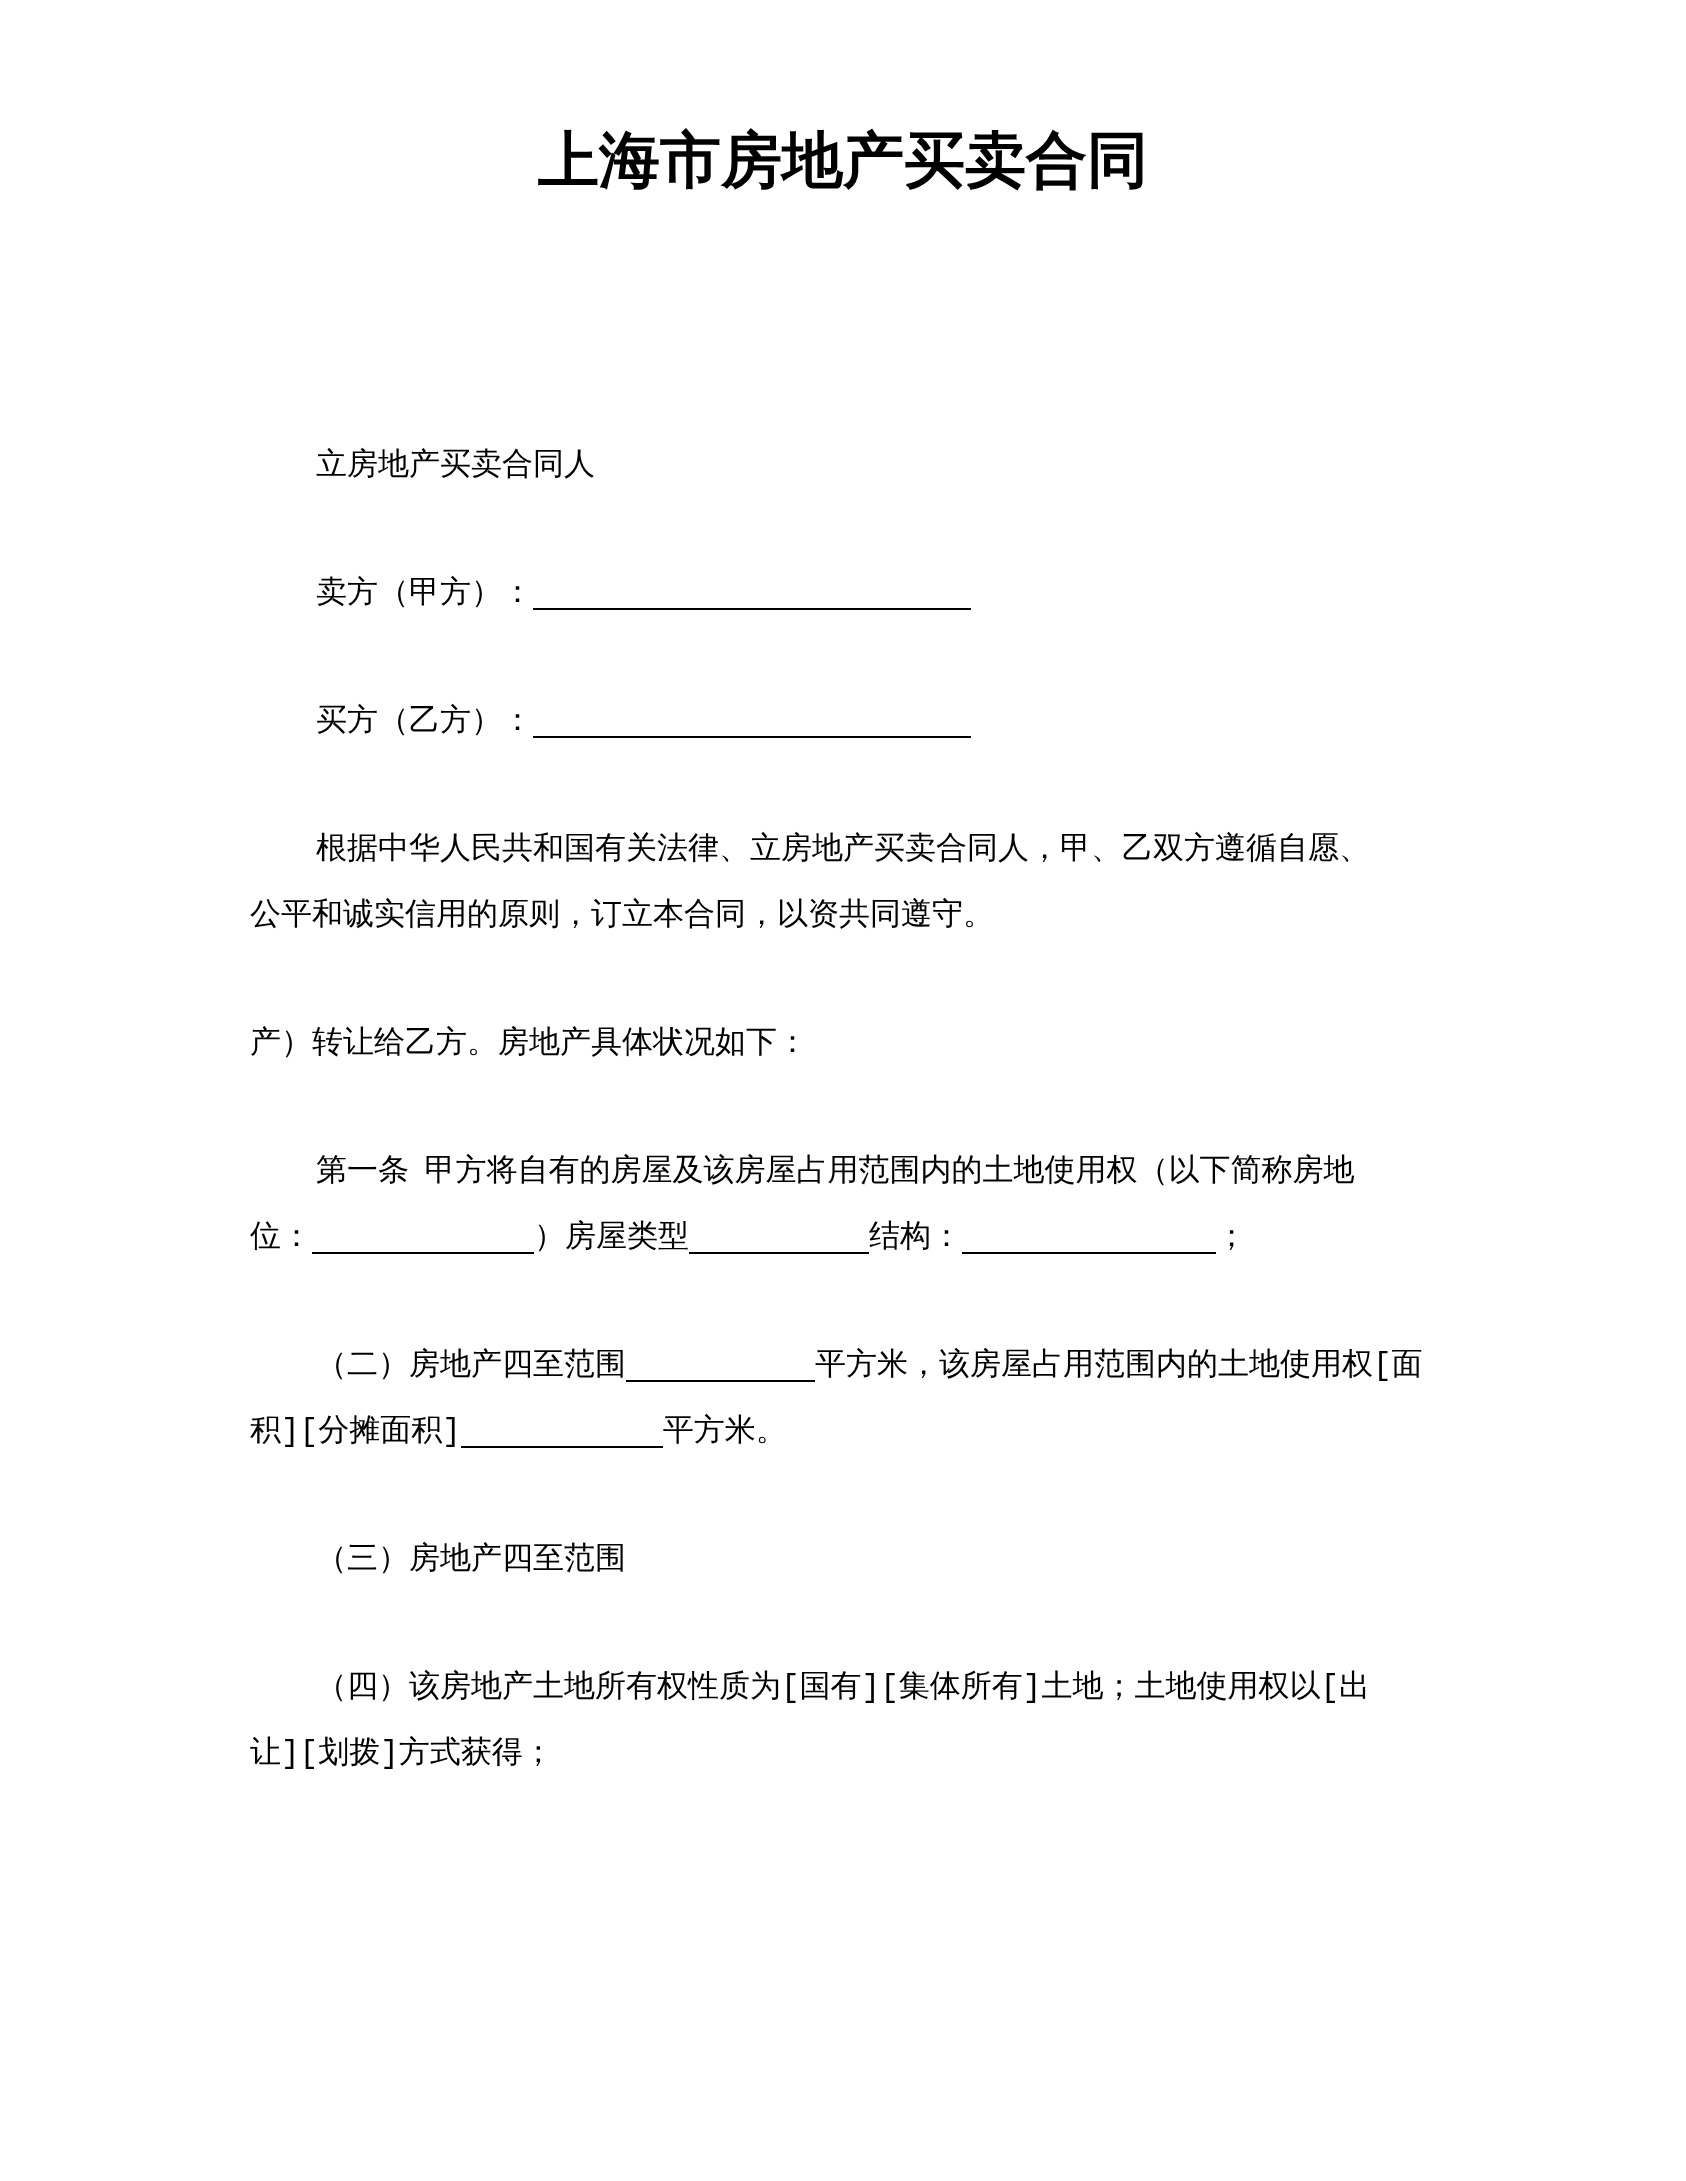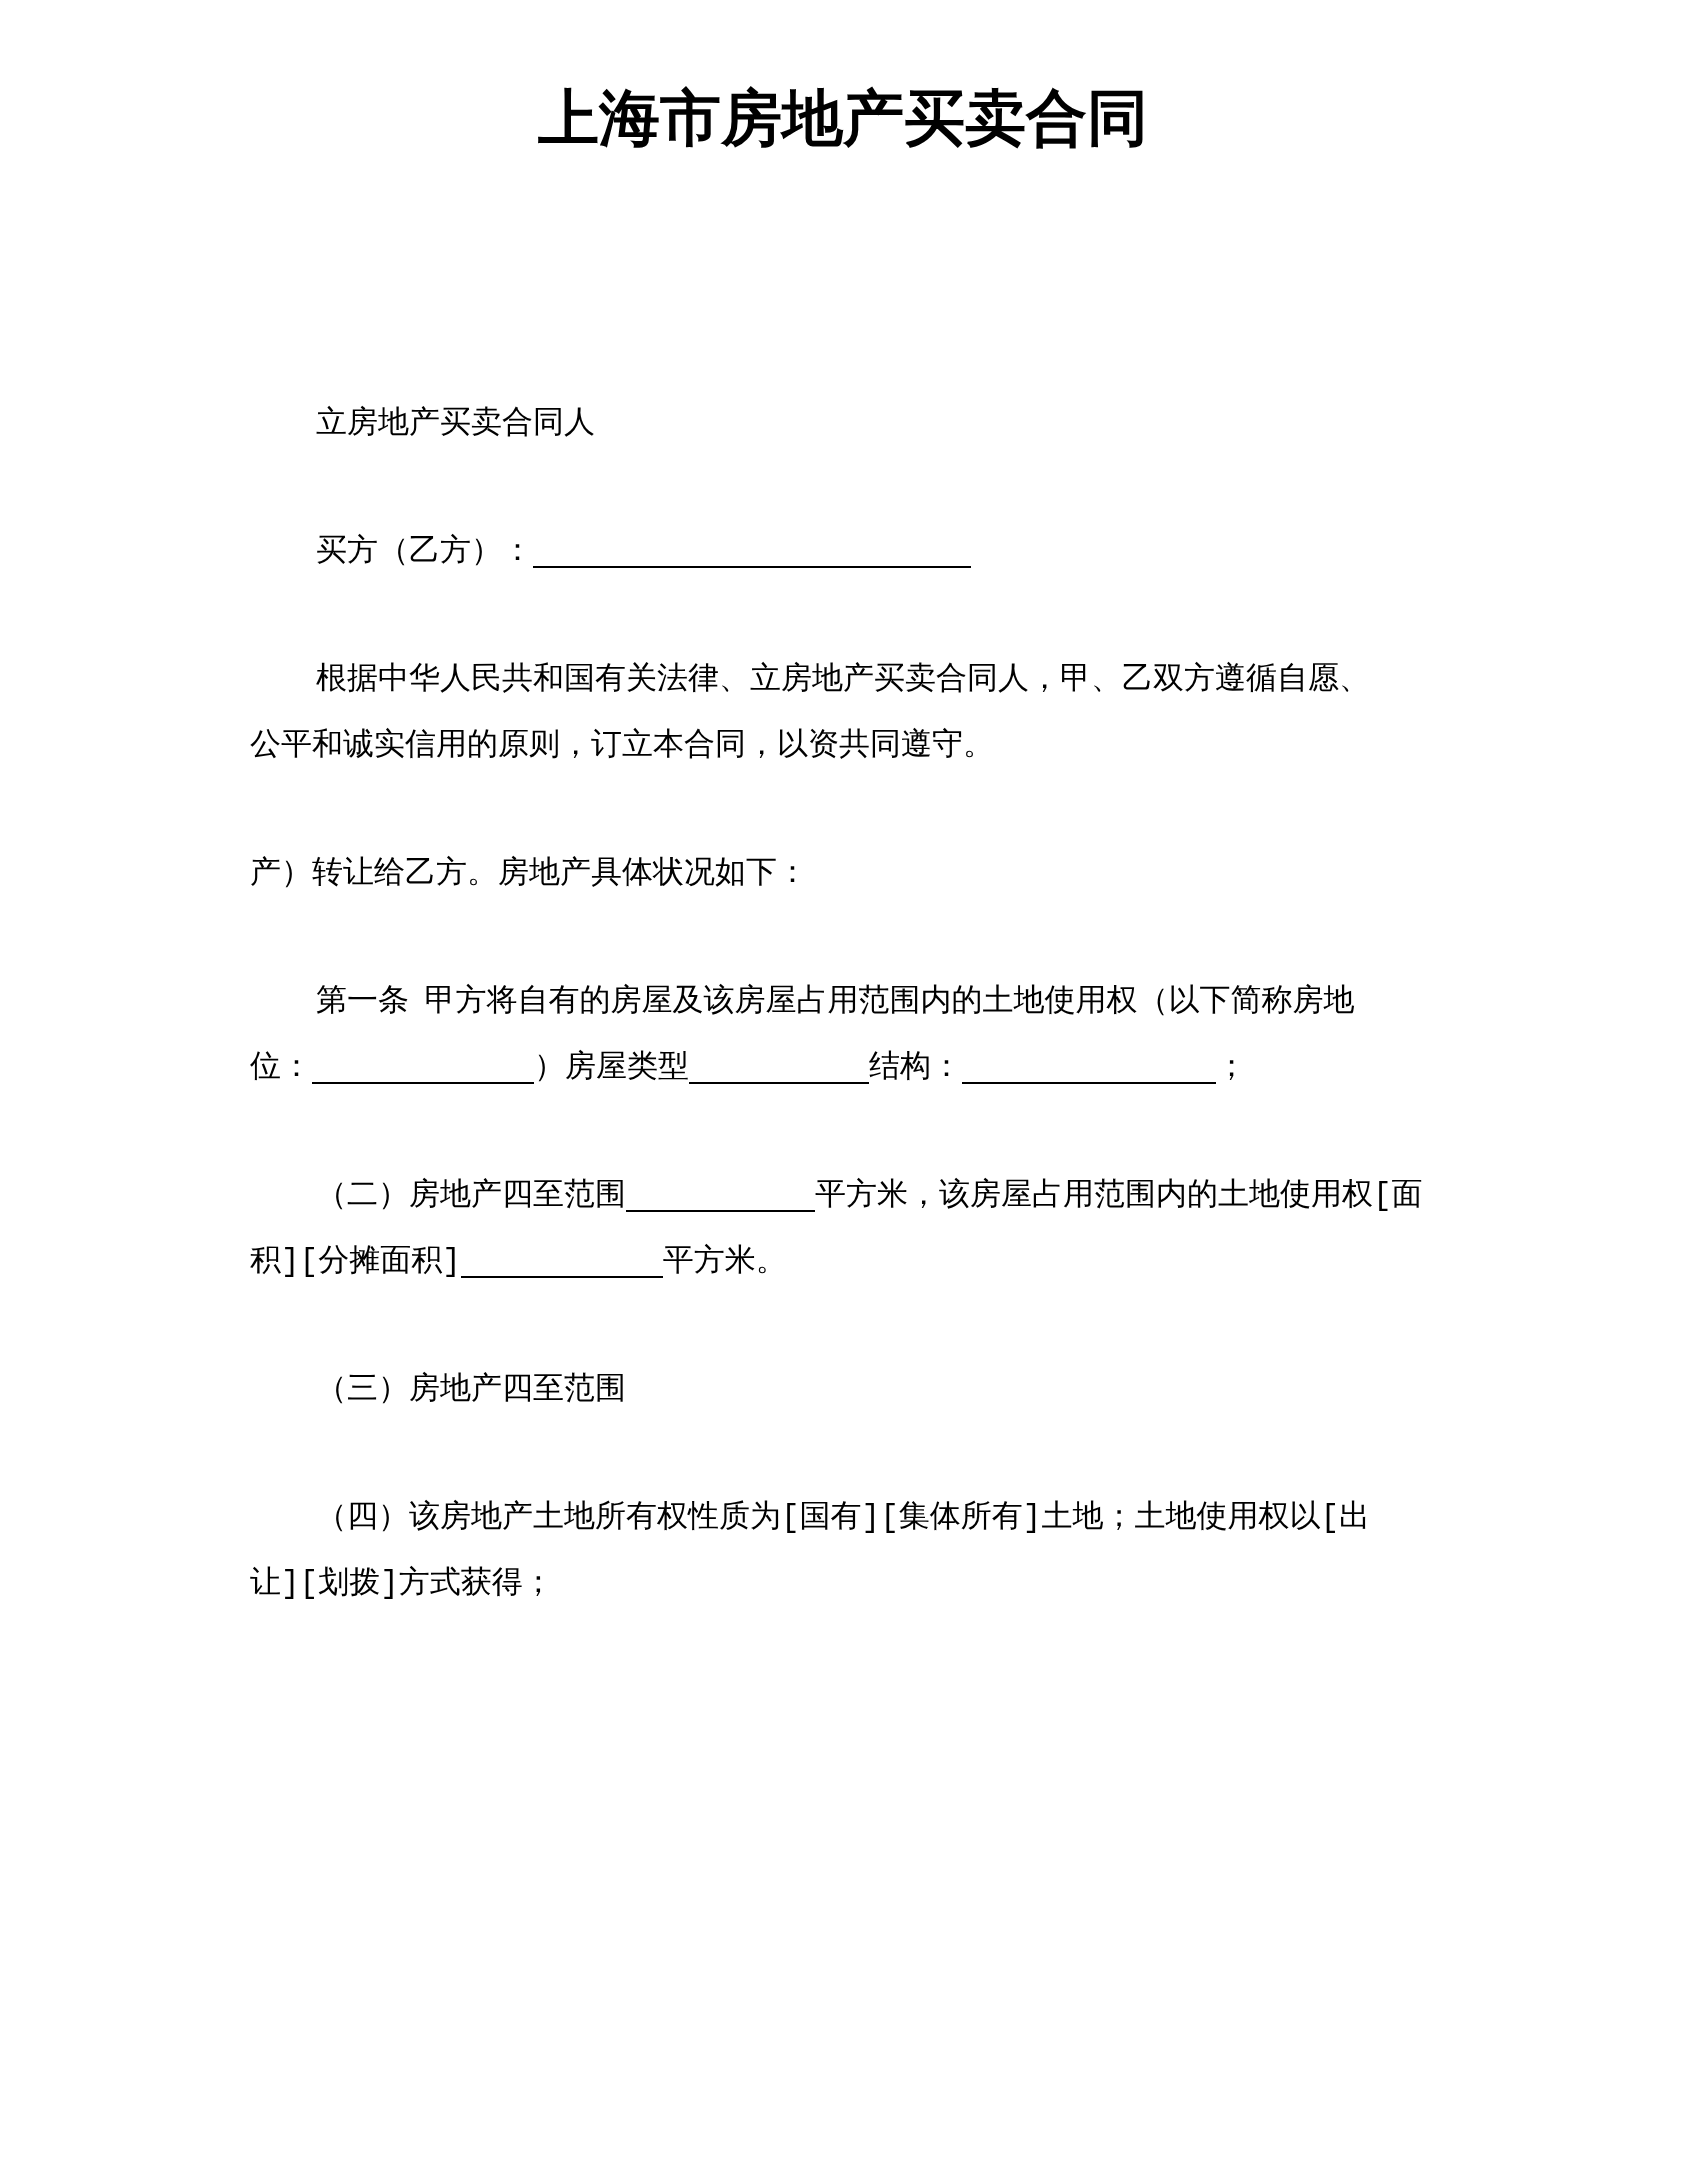--- a/index.html
+++ b/index.html
@@ -1,24 +1,24 @@
 <!DOCTYPE html>
 <html style="font-size:14.7px"><head>
 <meta charset="utf-8">
 <style>
   html, body { margin: 0; padding: 0; background: #ffffff; }
   .page {
     position: relative;
     width: 1686px;
     height: 1832px;
-    margin: 0 auto;
+    margin: 10px auto;
     background: #ffffff;
     color: #000000;
     box-sizing: border-box;
-    padding: 76px 250px 0 250px;
+    padding: 108px 250px 0 250px;
     font-family: "Liberation Serif", "DejaVu Serif", serif;
     overflow: hidden;
   }
   h1.doc-title {
     margin: 0;
     height: 84px;
     line-height: 84px;
     font-size: 61px;
     font-weight: bold;
     text-align: center;
@@ -43,20 +43,21 @@
     vertical-align: -8.3px;
   }
 </style>
 </head>
 <body>
 
 <div class="page">
   <h1 class="doc-title">上海市房地产买卖合同</h1>
   <div class="doc-body">
       <div class="line indent para-end"><span class="seg">立房地产买卖合同人</span></div>
+      <div class="line indent para-end"><span class="seg">卖方（甲方）：</span><span class="blank" style="width: 438px;"></span></div>
       <div class="line indent para-end"><span class="seg">买方（乙方）：</span><span class="blank" style="width: 438px;"></span></div>
       <div class="line indent"><span class="seg">根据中华人民共和国有关法律、立房地产买卖合同人，甲、乙双方遵循自愿、</span></div>
       <div class="line para-end"><span class="seg">公平和诚实信用的原则，订立本合同，以资共同遵守。</span></div>
       <div class="line para-end"><span class="seg">产）转让给乙方。房地产具体状况如下：</span></div>
       <div class="line indent"><span class="seg">第一条 甲方将自有的房屋及该房屋占用范围内的土地使用权（以下简称房地</span></div>
       <div class="line para-end"><span class="seg">位：</span><span class="blank" style="width: 222px;"></span><span class="seg">）房屋类型</span><span class="blank" style="width: 180px;"></span><span class="seg">结构：</span><span class="blank" style="width: 254px;"></span><span class="seg">；</span></div>
       <div class="line indent"><span class="seg">（二）房地产四至范围</span><span class="blank" style="width: 189px;"></span><span class="seg">平方米，该房屋占用范围内的土地使用权[面</span></div>
       <div class="line para-end"><span class="seg">积][分摊面积]</span><span class="blank" style="width: 202px;"></span><span class="seg">平方米。</span></div>
       <div class="line indent para-end"><span class="seg">（三）房地产四至范围</span></div>
       <div class="line indent"><span class="seg">（四）该房地产土地所有权性质为[国有][集体所有]土地；土地使用权以[出</span></div>

